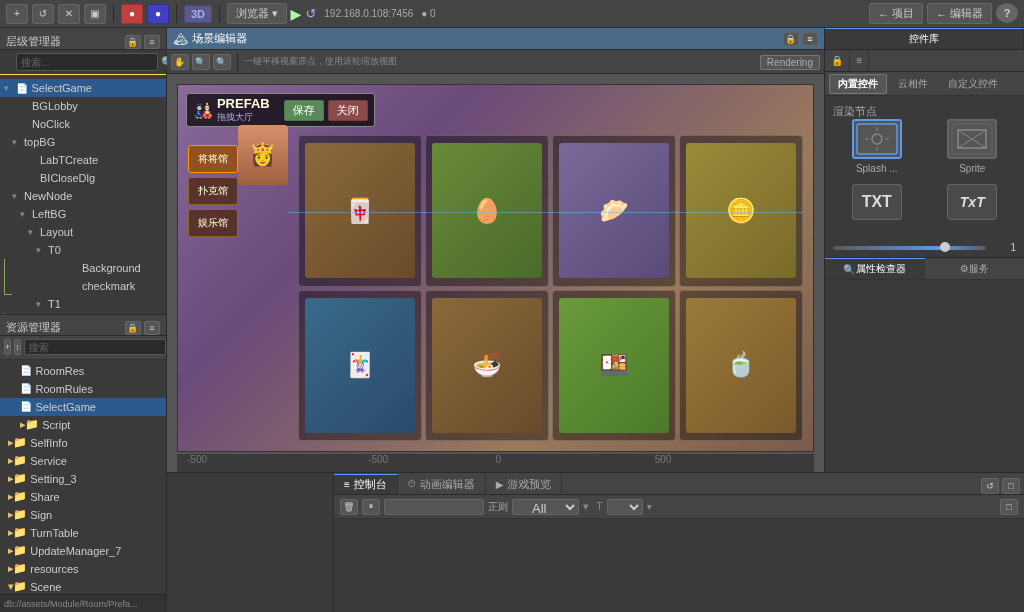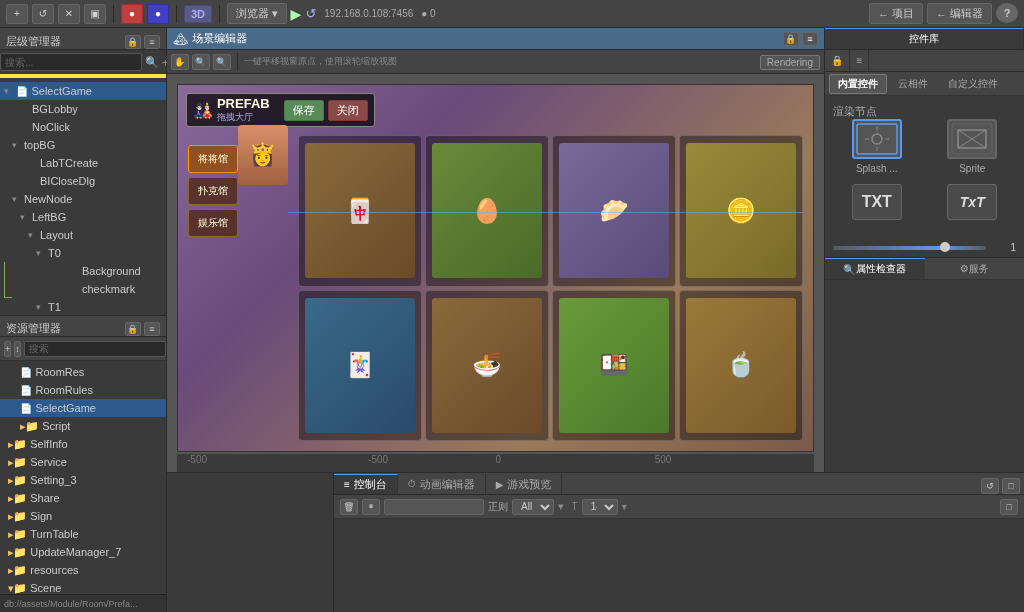--- a/index.html
+++ b/index.html
@@ -88,22 +88,22 @@
       color: #ccc;
     }
     .panel-header-btn {
       width: 16px; height: 14px;
       background: #555; border: 1px solid #666;
       border-radius: 2px; display: flex; align-items: center; justify-content: center;
       cursor: pointer; font-size: 9px; color: #ccc;
     }
     .panel-search {
       display: flex; align-items: center;
-      padding: 3px 0; gap: 3px;
-      background: #3a3a3a; border-bottom: 4px solid #fde047;
+      padding: 3px 16px; gap: 3px;
+      background: #3a3a3a; border-bottom: 1px solid #fde047;
     }
     .search-input {
       flex: 1; height: 18px;
       background: #2a2a2a; border: 1px solid #555;
       color: #ccc; font-size: 10px; padding: 0 4px;
       border-radius: 2px;
     }
     .search-input::placeholder { color: #666; }
     .hierarchy-tree {
       flex: 1;
@@ -237,21 +237,21 @@
       display: flex; align-items: center; padding: 0 6px; gap: 4px;
     }
     .console-btn {
       width: 18px; height: 16px;
       background: #555; border: 1px solid #666;
       border-radius: 2px; display: flex; align-items: center; justify-content: center;
       cursor: pointer; font-size: 9px; color: #ccc;
     }
     .console-select {
       height: 16px; background: #555; border: 1px solid #666;
-      color: #ccc; font-size: 10px; border-radius: 2px; padding: 0 4px;
+      color: #ccc; font-size: 13px; border-radius: 2px; padding: 0 15px;
     }
     .console-area {
       flex: 1; overflow-y: auto;
       padding: 4px 8px; font-size: 10px; color: #aaa;
     }
 
     
     .right-panel {
       width: 200px;
       display: flex;

